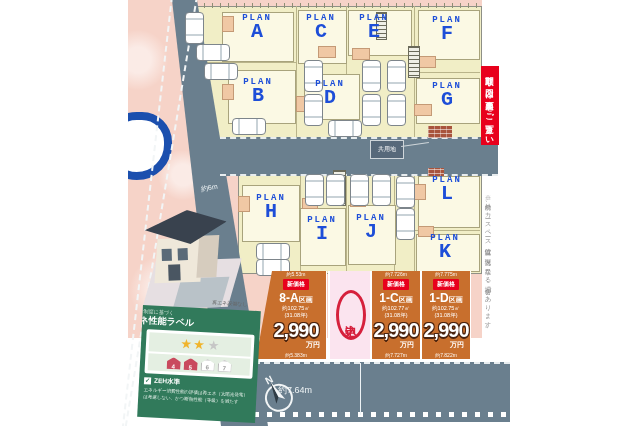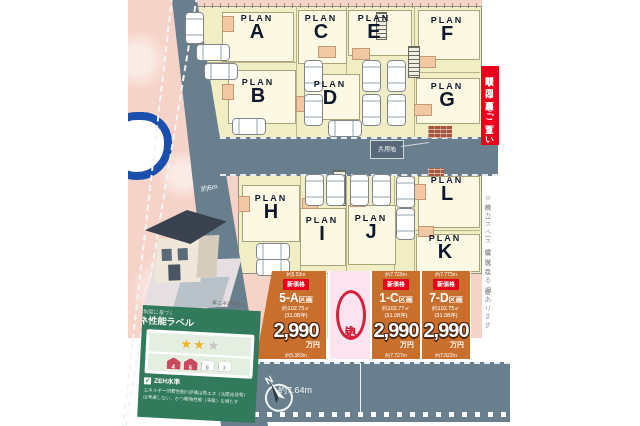--- a/index.html
+++ b/index.html
@@ -26,21 +26,21 @@
   .porch{background:#f0c8a4;border:1px solid #c49a76;}
   .stairs{background:#efefe6;border:1px solid #6a6a5a;
     background-image:repeating-linear-gradient(180deg,#6a6a5a 0 1px,rgba(0,0,0,0) 1px 4px);}
   .brick{background:#a8543c;background-image:repeating-linear-gradient(0deg,rgba(255,255,255,.55) 0 1px,rgba(0,0,0,0) 1px 4px),repeating-linear-gradient(90deg,rgba(255,255,255,.35) 0 1px,rgba(0,0,0,0) 1px 6px);}
   .car{background:#fff;border:1px solid #7d858b;border-radius:4px;}
   .car.v{width:17px;height:30px;
     background:linear-gradient(180deg,#fff 0 5px,#c9d2d7 5px 7px,#fff 7px 21px,#c9d2d7 21px 23px,#fff 23px);}
   .car.h{width:32px;height:15px;
     background:linear-gradient(90deg,#fff 0 5px,#c9d2d7 5px 7px,#fff 7px 23px,#c9d2d7 23px 25px,#fff 25px);}
   
-  .plan-label{width:56px;text-align:center;color:#0f172a;font-family:Liberation Sans, sans-serif;font-weight:bold;line-height:1;}
+  .plan-label{width:56px;text-align:center;color:#1d4ed8;font-family:Liberation Mono, monospace;font-weight:bold;line-height:1;}
   .plan-label .pp{display:block;font-size:9px;letter-spacing:2px;}
   .plan-label .pl{display:block;font-size:20px;line-height:.85;}
   
   .pricebox{background:#c86f2d;border-left:2px solid #fff;border-right:1px solid #fff;color:#fff;
     display:flex;flex-direction:column;align-items:center;}
   .dim{font-size:5px;line-height:7px;color:#fff;opacity:.95;white-space:nowrap;}
   .badge{background:#e8001c;color:#fff;font-size:6px;font-weight:bold;padding:1px 4px;margin-top:1px;border-radius:1px;}
   .lotname{font-size:12px;font-weight:bold;margin-top:1px;white-space:nowrap;}
   .lotname .sfx{font-size:7px;}
   .area{font-size:5.5px;line-height:7px;}
@@ -210,21 +210,21 @@
       <span class="pl">K</span>
     </div>
   <div class="plan-label abs" style="left:419px;top:176px;">
       <span class="pp">PLAN</span>
       <span class="pl">L</span>
     </div>
 
   <div class="pricebox abs" style="left:256px;top:271px;width:71px;height:88px;clip-path:polygon(16px 0,100% 0,100% 100%,0 100%);padding-left:8px;box-sizing:border-box;">
     <span class="dim">約5.53m</span>
     <span class="badge">新価格</span>
-    <span class="lotname"><span>5-A</span><span class="sfx">区画</span></span>
+    <span class="lotname"><span>8-A</span><span class="sfx">区画</span></span>
     <span class="area">約102.75㎡</span>
     <span class="area">(31.08坪)</span>
     <span class="price">2,990</span>
     <span class="unit">万円</span>
     <span class="dim" style="margin-top:auto;">約5.383m</span>
   </div>
   <div id="lot-moushikomi" class="abs" style="left:328px;top:271px;width:42px;height:88px;">
     <div id="oval">
         <span>申込</span>
       </div>
@@ -235,21 +235,21 @@
     <span class="lotname"><span>1-C</span><span class="sfx">区画</span></span>
     <span class="area">約102.77㎡</span>
     <span class="area">(31.08坪)</span>
     <span class="price">2,990</span>
     <span class="unit">万円</span>
     <span class="dim" style="margin-top:auto;">約7.727m</span>
   </div>
   <div class="pricebox abs" style="left:420px;top:271px;width:48px;height:88px;">
     <span class="dim">約7.775m</span>
     <span class="badge">新価格</span>
-    <span class="lotname"><span>7-D</span><span class="sfx">区画</span></span>
+    <span class="lotname"><span>1-D</span><span class="sfx">区画</span></span>
     <span class="area">約102.75㎡</span>
     <span class="area">(31.08坪)</span>
     <span class="price">2,990</span>
     <span class="unit">万円</span>
     <span class="dim" style="margin-top:auto;">約7.822m</span>
   </div>
 
   <div id="kyoyochi" class="abs" style="left:370px;top:140px;width:32px;height:17px;">
       <span>共用地</span>
     </div>

